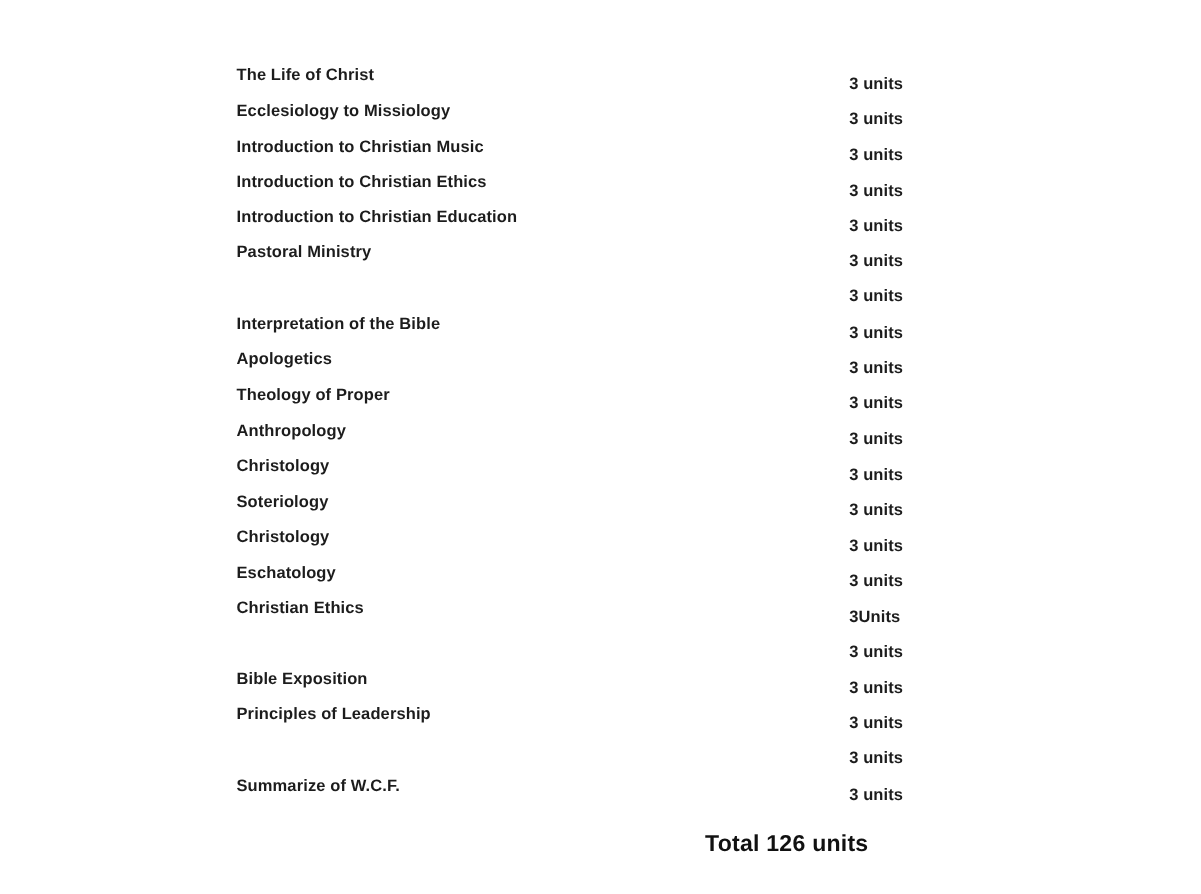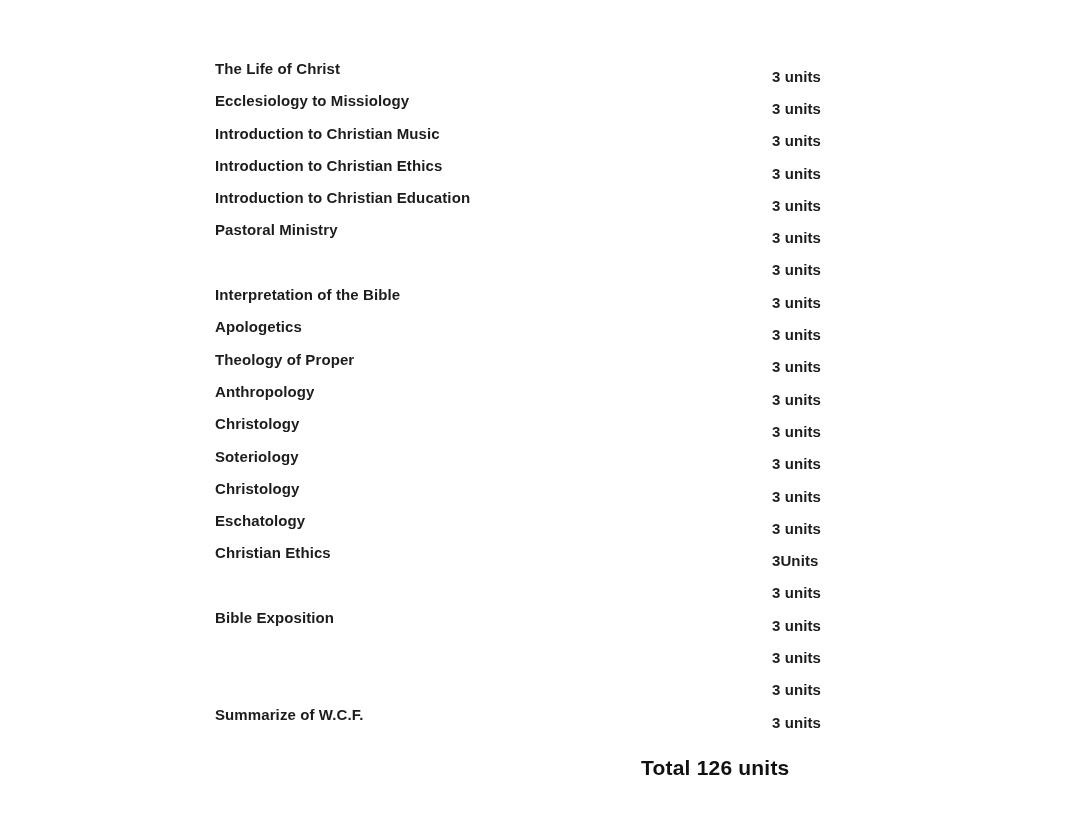--- a/index.html
+++ b/index.html
@@ -144,20 +144,21 @@
       <div class="course-row">
         <span class="course-units">3 units</span>
       </div>
 
       <div class="course-row">
         <span class="course-name">Bible Exposition</span>
         <span class="course-units">3 units</span>
       </div>
 
       <div class="course-row">
+        <span class="course-name">Principles of Leadership</span>
         <span class="course-units">3 units</span>
       </div>
 
       <div class="course-row">
         <span class="course-units">3 units</span>
       </div>
 
       <div class="course-row">
         <span class="course-name">Summarize of W.C.F.</span>
         <span class="course-units">3 units</span>

